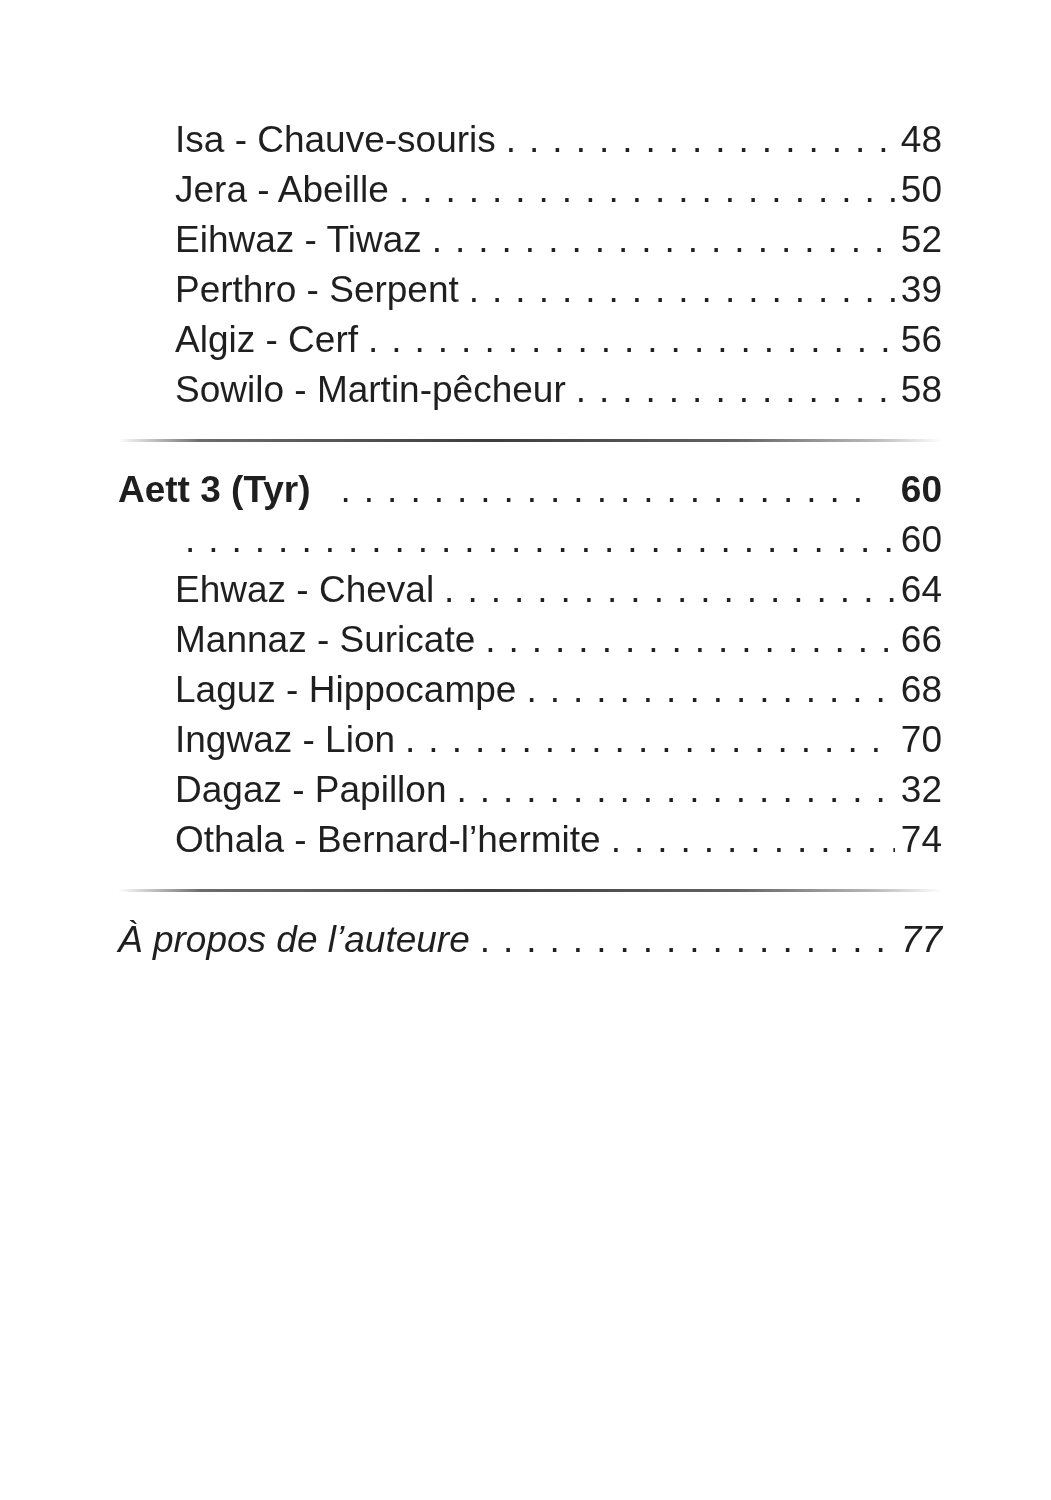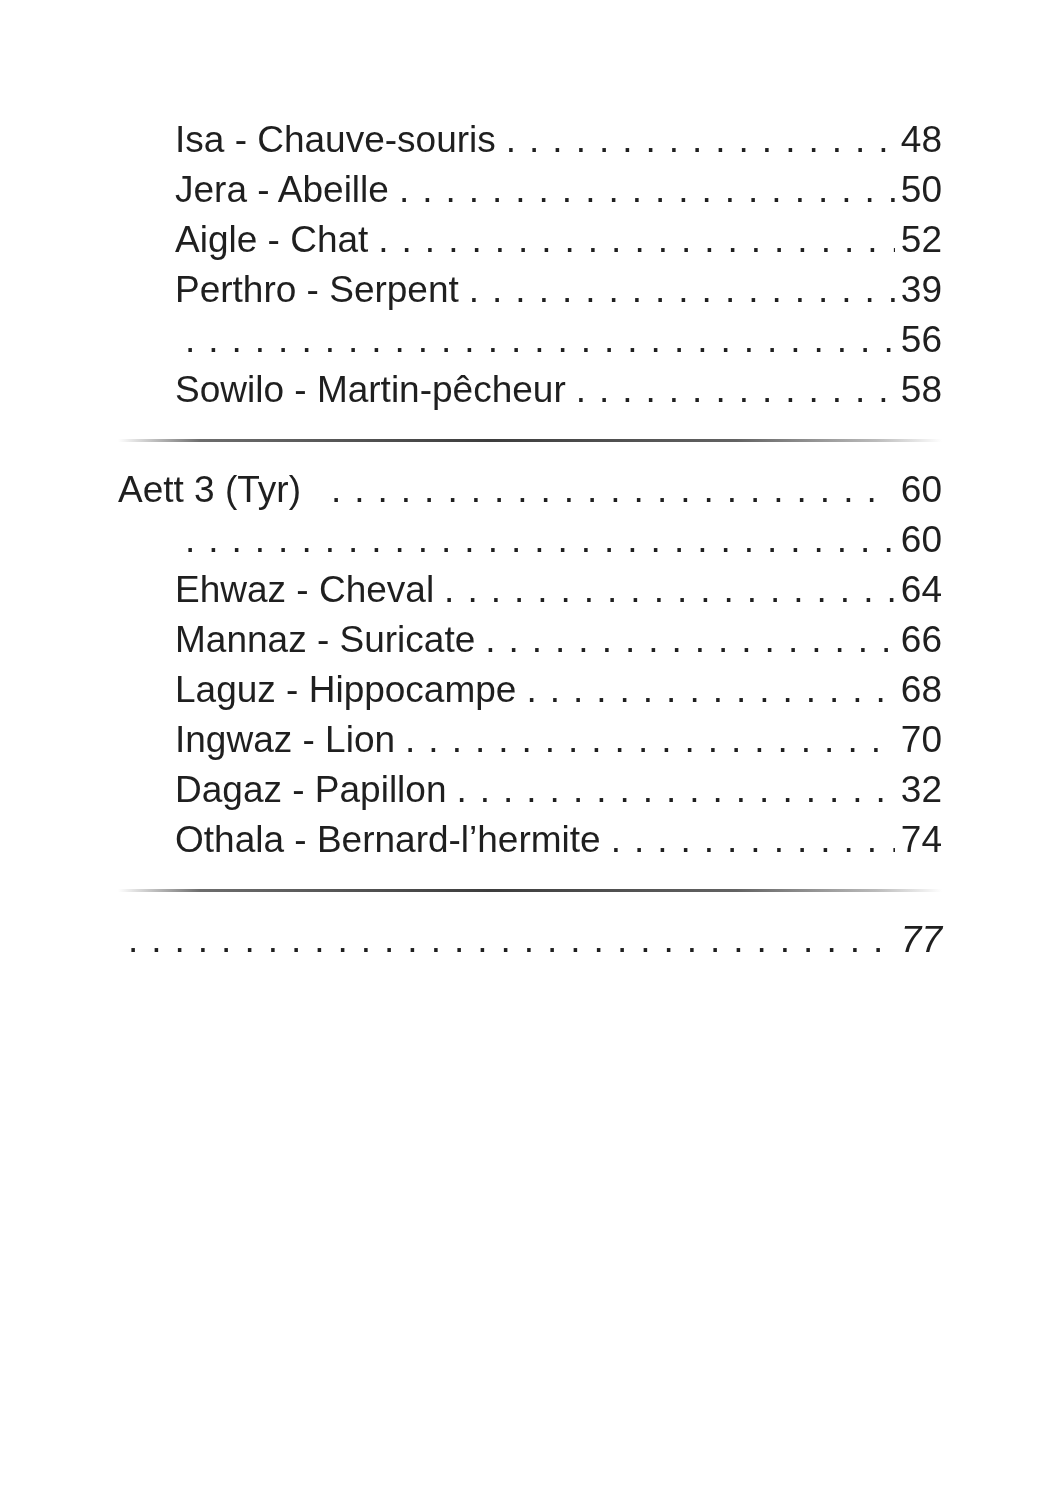--- a/index.html
+++ b/index.html
@@ -25,21 +25,21 @@
     font-size: 37px;
   }
   .row {
     display: flex;
     align-items: baseline;
     height: 50px;
     line-height: 50px;
     white-space: nowrap;
   }
   .row.indented { padding-left: 57px; align-items: center; }
-  .row.heading { font-weight: normal; gap: 20px; }
+  .row.heading { font-weight: bold; gap: 20px; }
   .row.italic { font-style: italic; }
   .label { flex: 0 0 auto; }
   .leader {
     flex: 1 1 auto;
     overflow: hidden;
     white-space: nowrap;
     margin: 0 6px 0 10px;
     min-width: 20px;
   }
   .leader::after {
@@ -75,30 +75,31 @@
       <span class="label">Isa - Chauve-souris</span>
       <span class="leader"></span>
       <span class="pagenum">48</span>
     </div>
     <div class="row indented">
       <span class="label">Jera - Abeille</span>
       <span class="leader"></span>
       <span class="pagenum">50</span>
     </div>
     <div class="row indented">
-      <span class="label">Aigle - Chat</span>
+      <span class="label">Eihwaz - Tiwaz</span>
       <span class="leader"></span>
       <span class="pagenum">52</span>
     </div>
     <div class="row indented">
       <span class="label">Perthro - Serpent</span>
       <span class="leader"></span>
       <span class="pagenum">39</span>
     </div>
     <div class="row indented">
+      <span class="label">Algiz - Cerf</span>
       <span class="leader"></span>
       <span class="pagenum">56</span>
     </div>
     <div class="row indented">
       <span class="label">Sowilo - Martin-pêcheur</span>
       <span class="leader"></span>
       <span class="pagenum">58</span>
     </div>
 
     <div class="divider"></div>
@@ -139,18 +140,19 @@
     </div>
     <div class="row indented">
       <span class="label">Othala - Bernard-l’hermite</span>
       <span class="leader"></span>
       <span class="pagenum">74</span>
     </div>
 
     <div class="divider"></div>
 
     <div class="row italic">
+      <span class="label">À propos de l’auteure</span>
       <span class="leader"></span>
       <span class="pagenum">77</span>
     </div>
 
   </div>
 </div>
 
 </body></html>

